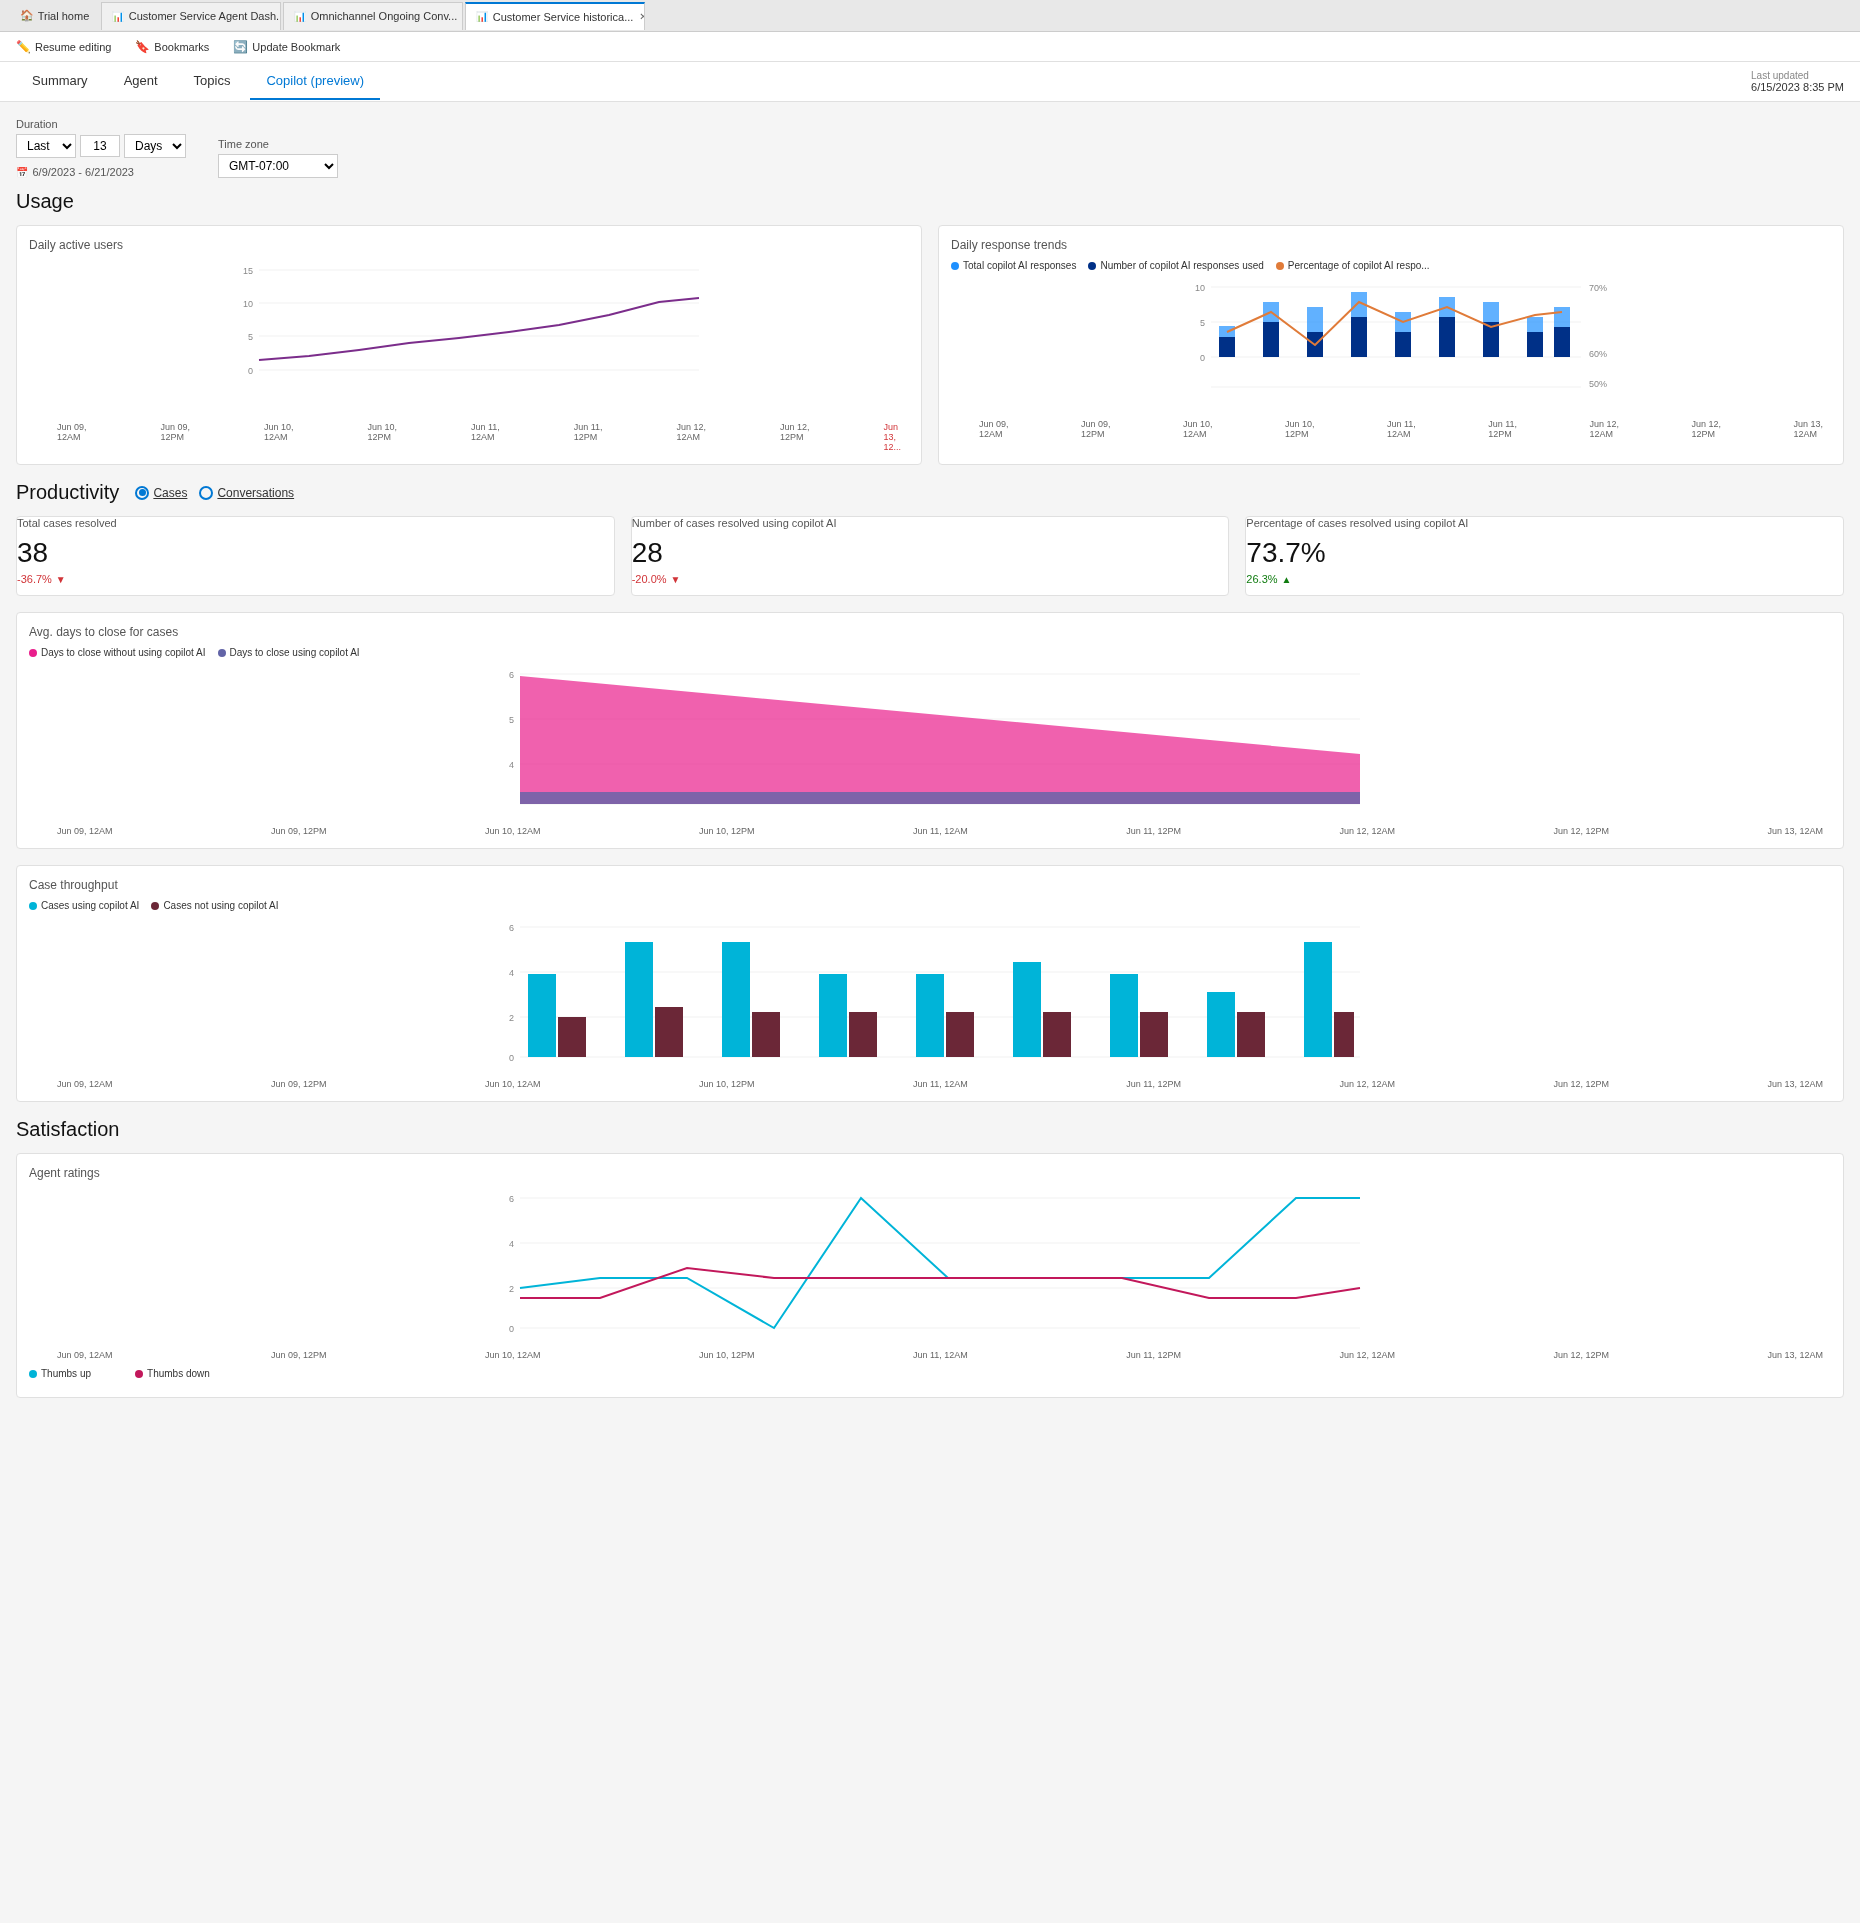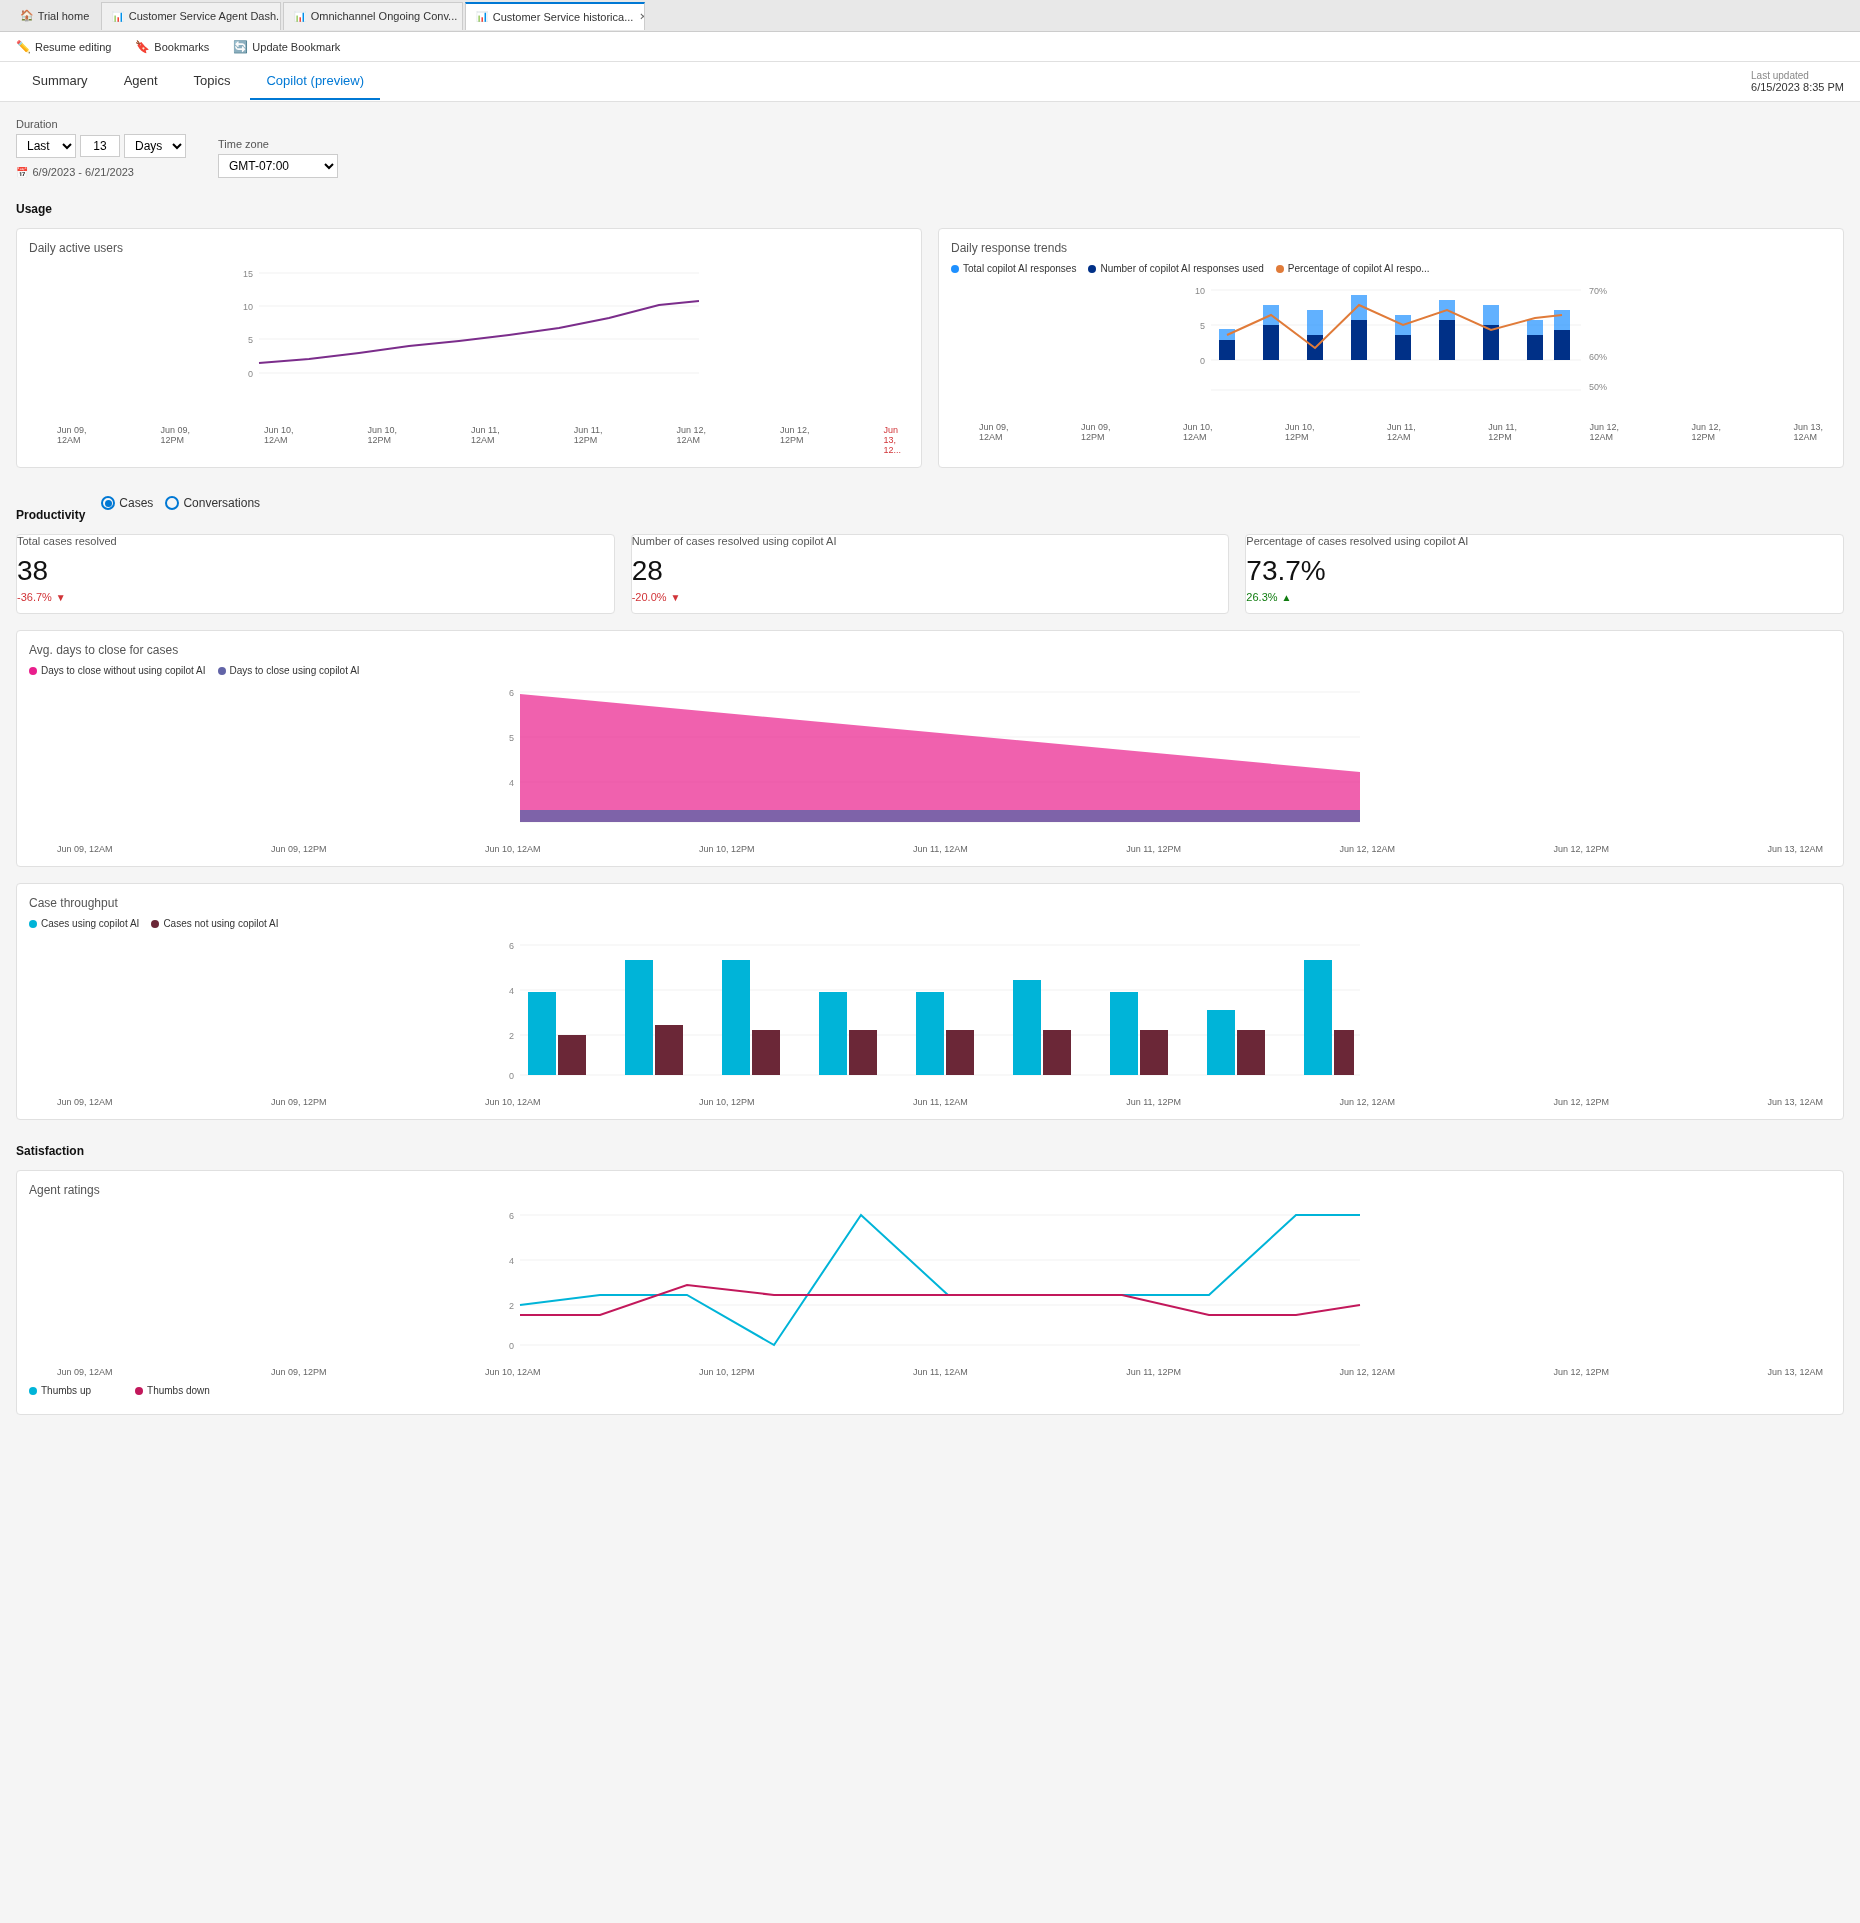--- a/index.html
+++ b/index.html
@@ -61,36 +61,36 @@
       background: white; cursor: pointer; min-width: 60px;
     }
     .filter-input {
       border: 1px solid #ccc; padding: 3px 6px; font-size: 12px;
       background: white; width: 40px; text-align: center;
     }
     .date-range { font-size: 11px; color: #555; margin-top: 4px; display: flex; align-items: center; gap: 4px; }
     .date-range-icon { font-size: 10px; }
 
     
-    .section-title { font-size: 12px; font-weight: 700; margin-bottom: 12px; color: #111; margin-top: 24px; }
+    .section-title { font-size: 20px; font-weight: 400; margin-bottom: 12px; color: #111; }
 
     
     .card {
       background: white; border: 1px solid #e0e0e0; border-radius: 4px;
       padding: 12px; margin-bottom: 16px;
     }
     .card-title { font-size: 12px; color: #555; margin-bottom: 8px; }
 
     
     .charts-row { display: flex; gap: 16px; margin-bottom: 16px; }
     .chart-card { background: white; border: 1px solid #e0e0e0; border-radius: 4px; padding: 12px; flex: 1; }
 
     
     .productivity-header { display: flex; align-items: center; gap: 16px; margin-bottom: 12px; }
-    .radio-group { display: flex; gap: 12px; align-items: center; }
+    .radio-group { display: flex; gap: 12px; align-items: center; text-decoration: underline; }
     .radio-item { display: flex; align-items: center; gap: 4px; cursor: pointer; font-size: 12px; }
     .radio-circle {
       width: 14px; height: 14px; border-radius: 50%; border: 2px solid #0078d4;
       display: flex; align-items: center; justify-content: center;
     }
     .radio-circle.filled::after { content: ''; width: 7px; height: 7px; background: #0078d4; border-radius: 50%; }
 
     .metrics-row { display: flex; gap: 16px; margin-bottom: 16px; }
     .metric-card {
       background: white; border: 1px solid #e0e0e0; border-radius: 4px;

